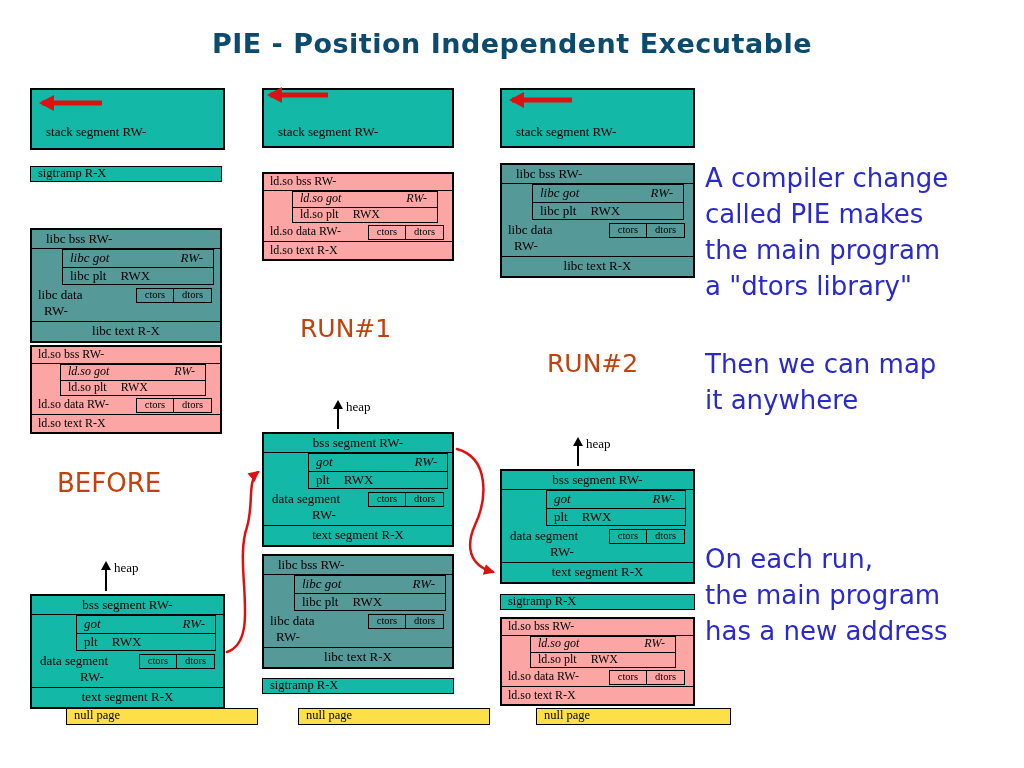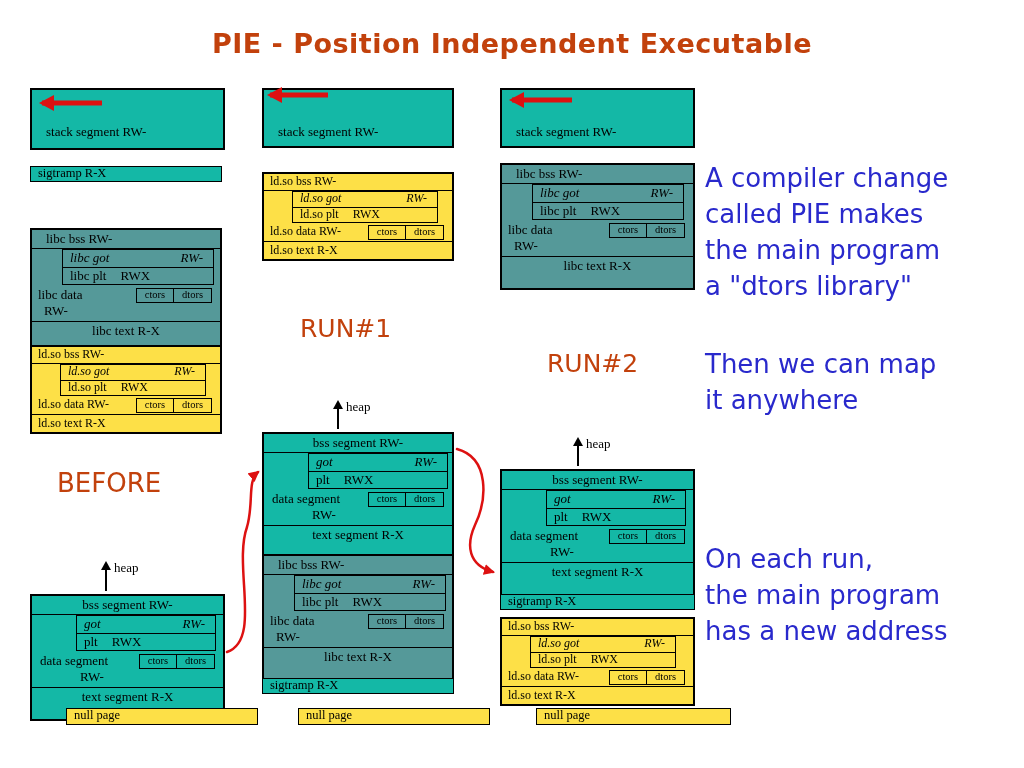--- a/index.html
+++ b/index.html
@@ -7,40 +7,40 @@
   body {
     position:relative;
     background:#ffffff;
     overflow:hidden;
     font-family:"Liberation Serif", serif;
   }
   .title {
     position:absolute; left:0; top:28px; width:1024px;
     text-align:center;
     font-family:"DejaVu Sans", sans-serif;
-    font-weight:bold; font-size:27px; color:#c2410c;
+    font-weight:bold; font-size:27px; color:#0c4a6e;
     letter-spacing:0.5px;
   }
   .bluelabel {
     position:absolute; color:#c2410c;
     font-family:"DejaVu Sans", sans-serif;
     font-size:25px;
   }
   .annotation {
     position:absolute; color:#2929cc;
     font-family:"DejaVu Sans", sans-serif;
     font-size:26px; line-height:36px;
     white-space:pre-line;
   }
   .heaplabel { position:absolute; font-size:13px; }
 
   .box { position:absolute; border:2px solid #000; }
   .yellow  { background:#14b8a6; }
   .teal    { background:#559999; }
-  .magenta { background:#fde047; }
+  .magenta { background:#fca5a5; }
   .whitebg { background:#fde047;margin-left:36px; }
 
   .stackbox { padding:34px 0 0 14px; font-size:13px; }
   .thinbox  { border-width:1.5px; font-size:12.5px; padding-left:7px; line-height:13px; }
 
   .segbox { font-size:13px; }
   .seg-bss { height:19px; line-height:17px; border-bottom:1.5px solid #000; }
   .t-main .seg-bss { text-align:center; }
   .t-libc .seg-bss { text-align:left; padding-left:14px; }
   .t-ldso .seg-bss { text-align:left; padding-left:6px; height:17px; line-height:15px; }
@@ -65,21 +65,21 @@
   .t-main .dperm { padding-left:48px; }
   .t-libc .dperm { padding-left:12px; }
 
   .cds { display:flex; margin-top:1px; }
   .cd {
     width:38px; height:15px; border:1.5px solid #000;
     font-size:10.5px; line-height:12px; text-align:center;
   }
   .cd + .cd { border-left-width:0; }
 
-  .seg-text { border-top:1.5px solid #000; height:32px; line-height:18px; }
+  .seg-text { border-top:1.5px solid #000; height:20px; line-height:18px; }
   .t-main .seg-text, .t-libc .seg-text { text-align:center; }
   .t-ldso .seg-text { text-align:left; padding-left:6px; height:18px; line-height:16px; }
 
   svg.overlay { position:absolute; left:0; top:0; pointer-events:none; }
 </style>
 </head>
 <body>
 
 <div class="title">PIE - Position Independent Executable</div>
 

